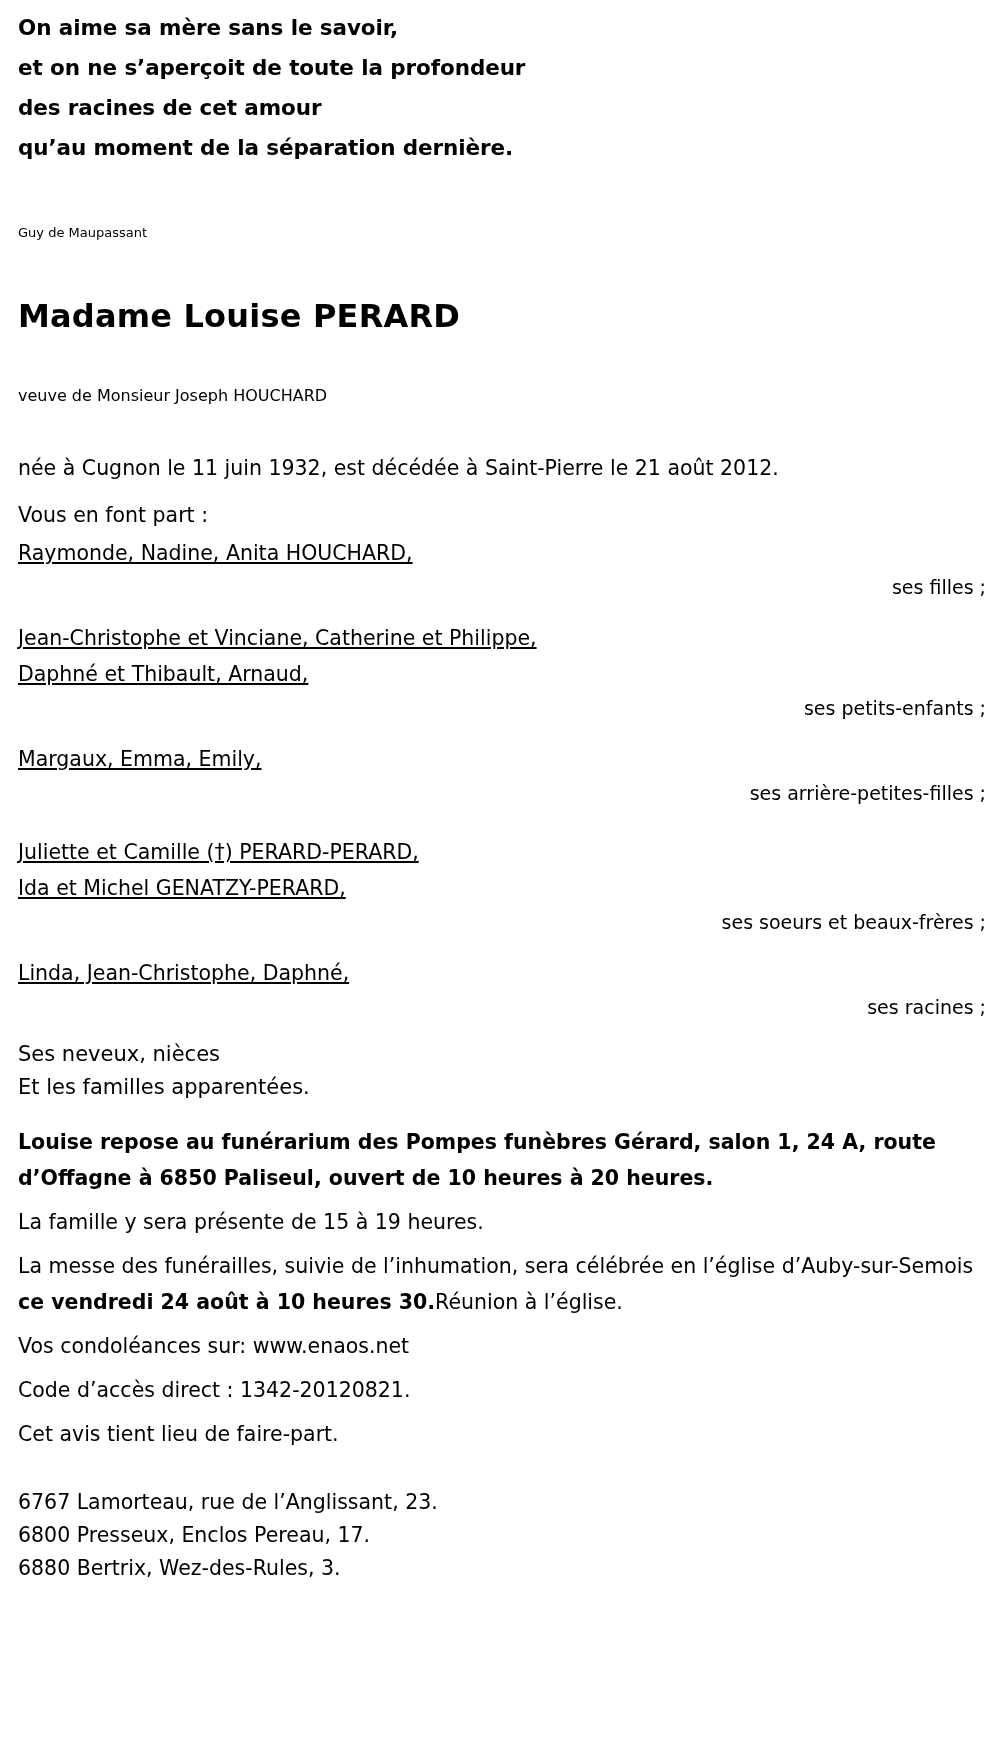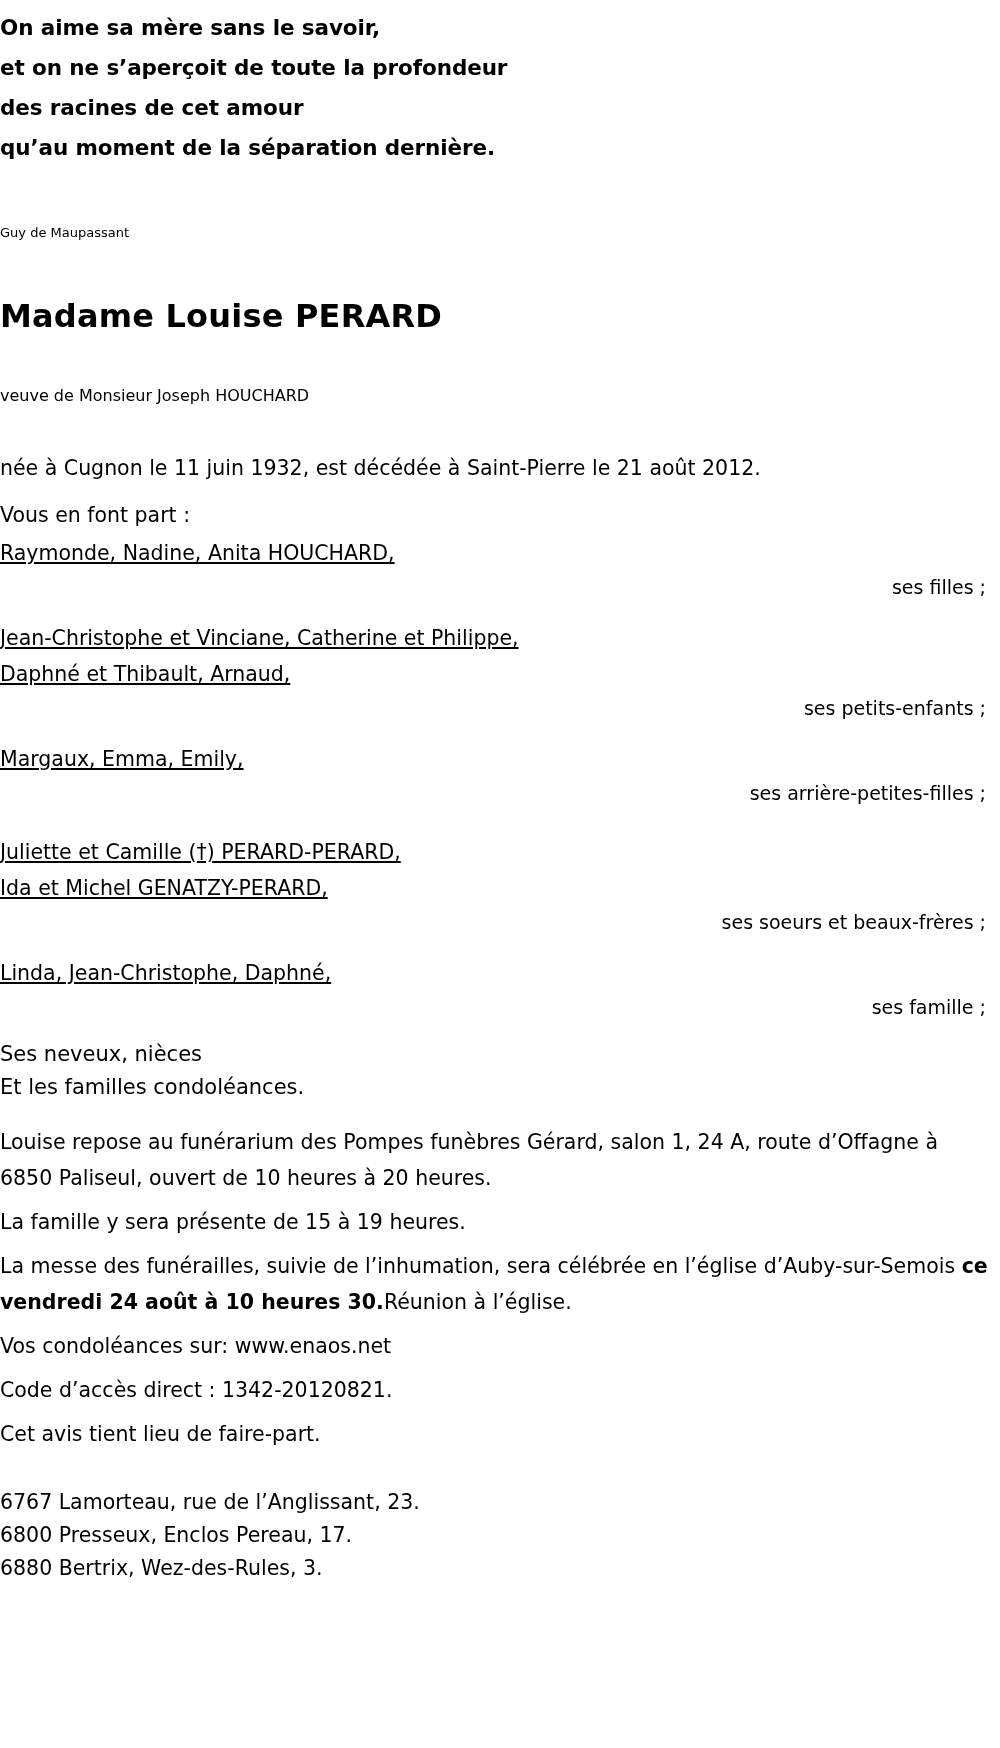--- a/index.html
+++ b/index.html
@@ -10,21 +10,21 @@
   body {
     width: 1000px;
     min-height: 1748px;
     font-family: "DejaVu Sans", sans-serif;
     color: #000000;
     -webkit-font-smoothing: antialiased;
   }
   .page {
     width: 1000px;
     box-sizing: border-box;
-    padding: 8px 12px 10px 0;
+    padding: 8px 12px 10px 18px;
   }
   .quote {
     margin: 0 0 0 0;
   }
   .quote-line {
     font-size: 21.5px;
     font-weight: bold;
     line-height: 40px;
     letter-spacing: -0.1px;
   }
@@ -139,29 +139,29 @@
   <div class="relation-block">
     <div class="names">Juliette et Camille (†) PERARD-PERARD,</div>
     <div class="names">Ida et Michel GENATZY-PERARD,</div>
     <div class="role">ses soeurs et beaux-frères ;</div>
   </div>
 
   <div class="gap-s"></div>
 
   <div class="relation-block">
     <div class="names">Linda, Jean-Christophe, Daphné,</div>
-    <div class="role">ses famille ;</div>
+    <div class="role">ses racines ;</div>
   </div>
 
   <div class="gap-s"></div>
 
   <div class="tail-names">Ses neveux, nièces</div>
-  <div class="tail-names">Et les familles condoléances.</div>
+  <div class="tail-names">Et les familles apparentées.</div>
 
-  <div class="body-par" style="">Louise repose au funérarium des Pompes funèbres Gérard, salon 1, 24 A, route d’Offagne à 6850 Paliseul, ouvert de 10 heures à 20 heures.</div>
+  <div class="body-par" style="font-weight:bold;">Louise repose au funérarium des Pompes funèbres Gérard, salon 1, 24 A, route d’Offagne à 6850 Paliseul, ouvert de 10 heures à 20 heures.</div>
 
   <div class="body-par tight">La famille y sera présente de 15 à 19 heures.</div>
 
   <div class="body-par tight"><span>La messe des funérailles, suivie de l’inhumation, sera célébrée en l’église d’Auby-sur-Semois </span><span class="bold-inline">ce vendredi 24 août à 10 heures 30.</span><span>Réunion à l’église.</span></div>
 
   <div class="body-par tight">Vos condoléances sur: www.enaos.net</div>
 
   <div class="body-par tight">Code d’accès direct : 1342-20120821.</div>
 
   <div class="body-par tight">Cet avis tient lieu de faire-part.</div>

